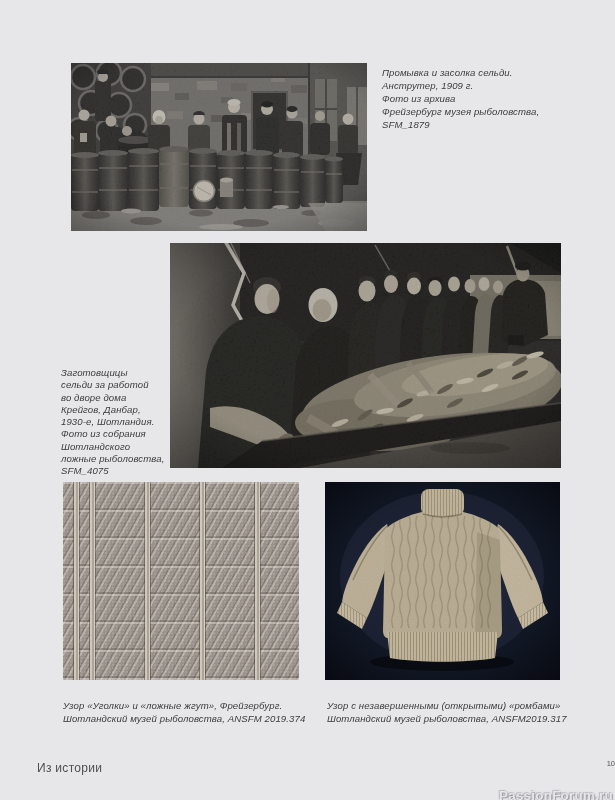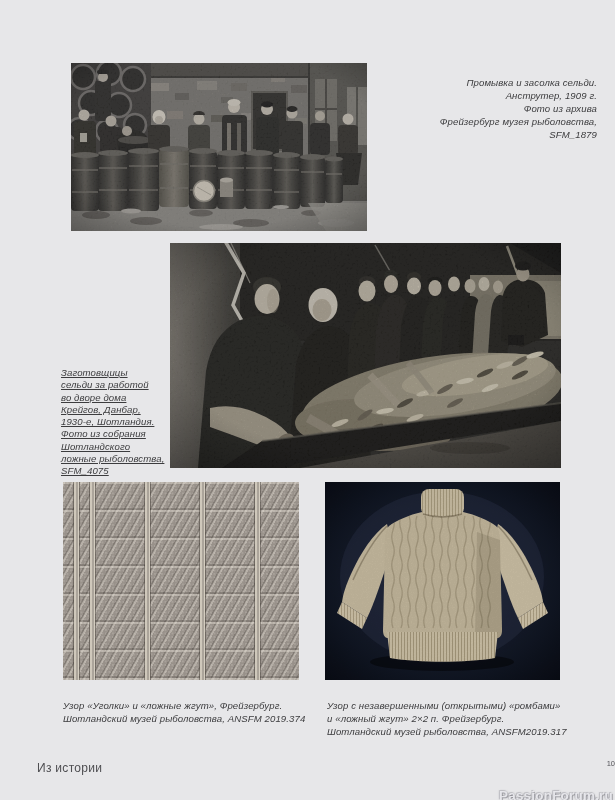--- a/index.html
+++ b/index.html
@@ -207,21 +207,21 @@
         <ellipse cx="265" cy="160" rx="18" ry="4" fill="#a3a09a"></ellipse>
           <ellipse cx="210" cy="144" rx="8" ry="2" fill="#a3a09a"></ellipse>
         <polygon points="237,140 296,140 296,168 255,168" fill="#96938d" opacity=".8"></polygon>
       </g>
       <rect width="296" height="168" filter="url(#gn1)" opacity=".16"></rect>
       <rect width="296" height="168" filter="url(#gl1)" opacity=".10"></rect>
       <rect width="296" height="168" fill="url(#vg1)"></rect>
     </svg>
   </div>
 
-  <div class="cap" style="left:382px;top:76px;width:215px;text-align:right;">
+  <div class="cap" style="left:382px;top:66px;width:215px;">
     <div class="ln">Промывка и засолка сельди.</div>
     <div class="ln">Анструтер, 1909 г.</div>
     <div class="ln">Фото из архива</div>
     <div class="ln">Фрейзербург музея рыболовства,</div>
     <div class="ln">SFM_1879</div>
   </div>
 
   <div class="ph" style="left:170px;top:243px;width:391px;height:225px;">
     <svg viewBox="0 0 391 225" preserveAspectRatio="none">
       <defs>
@@ -327,21 +327,21 @@
         <path d="M92,198 L391,160" stroke="#5f5b52" stroke-width="2" opacity=".6" fill="none"></path>
         <polygon points="391,178 391,225 130,225" fill="#47433d"></polygon>
         <ellipse cx="300" cy="205" rx="40" ry="6" fill="#332f2a" opacity=".7"></ellipse>
       </g>
       <rect width="391" height="225" filter="url(#gn2)" opacity=".18"></rect>
       <rect width="391" height="225" filter="url(#gl2)" opacity=".08"></rect>
       <rect width="391" height="225" fill="url(#vg2)"></rect>
     </svg>
   </div>
 
-  <div class="cap cap-mid" style="left:61px;top:367px;width:120px;text-decoration:underline;">
+  <div class="cap cap-mid" style="left:61px;top:367px;width:120px;">
     <div class="ln">Заготовщицы</div>
     <div class="ln">сельди за работой</div>
     <div class="ln">во дворе дома</div>
     <div class="ln">Крейгов, Данбар,</div>
     <div class="ln">1930-е, Шотландия.</div>
     <div class="ln">Фото из собрания</div>
     <div class="ln">Шотландского</div>
     <div class="ln">ложные рыболовства,</div>
     <div class="ln">SFM_4075</div>
   </div>
@@ -412,21 +412,20 @@
     </svg>
   </div>
 
   <div class="cap" style="left:63px;top:699px;width:260px;">
     <div class="ln">Узор «Уголки» и «ложные жгут», Фрейзербург.</div>
     <div class="ln">Шотландский музей рыболовства, ANSFM 2019.374</div>
   </div>
 
   <div class="cap" style="left:327px;top:699px;width:260px;font-style:italic;">
     <div class="ln">Узор с незавершенными (открытыми) «ромбами»</div>
-    <div class="ln">и «ложный жгут» 2×2 п. Фрейзербург.</div>
     <div class="ln">Шотландский музей рыболовства, ANSFM2019.317</div>
   </div>
 
   <div class="footer-label">Из истории</div>
   <div class="page-number">10</div>
 
   <div class="watermark">PassionForum.ru</div>
 
 </div>
 

